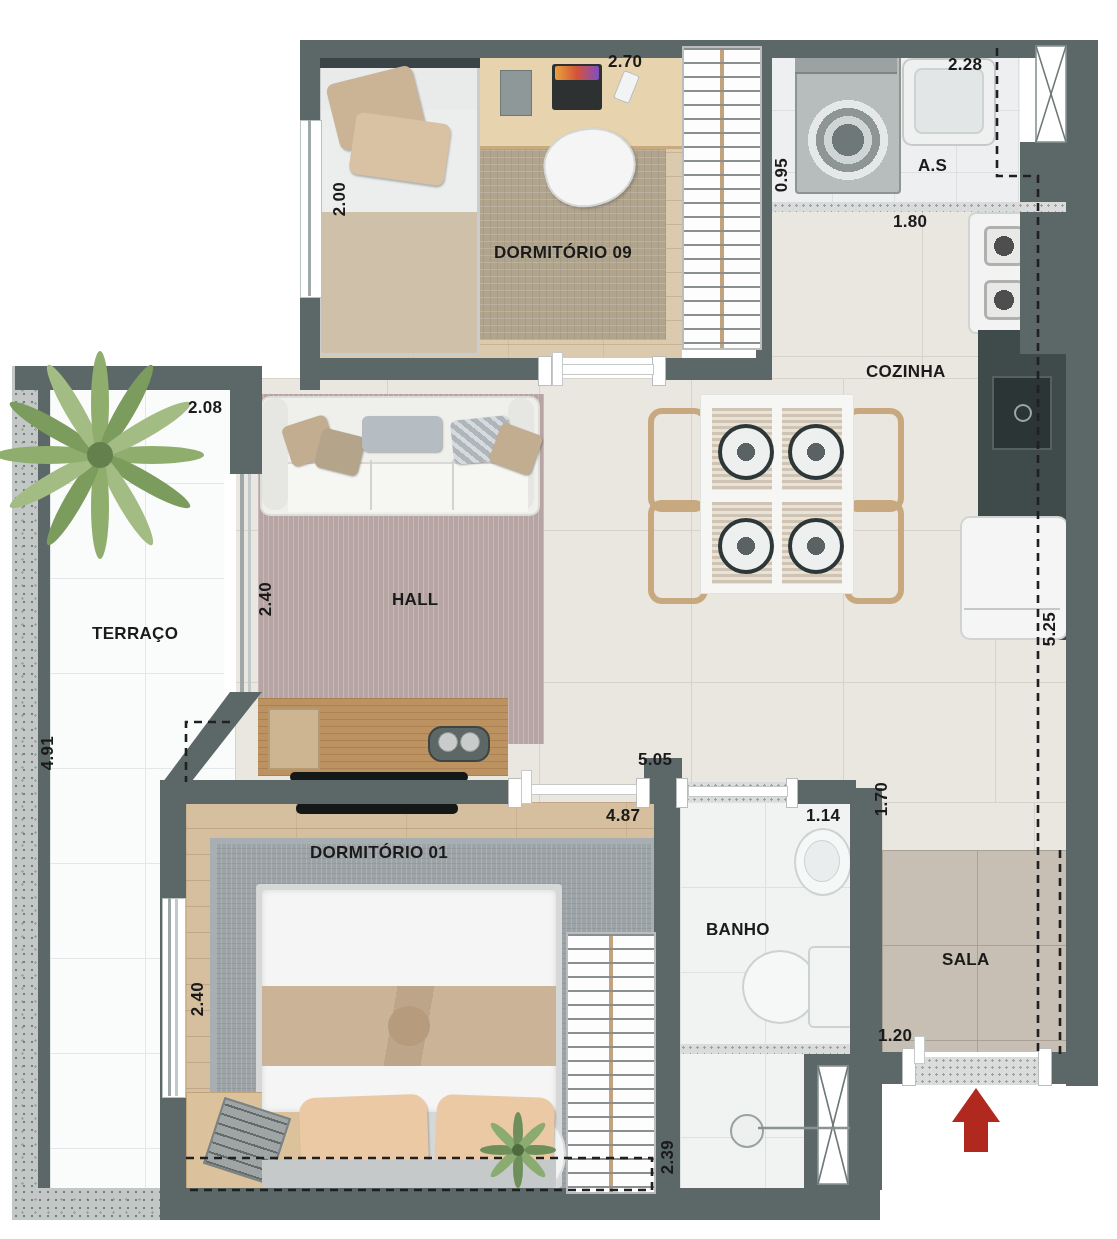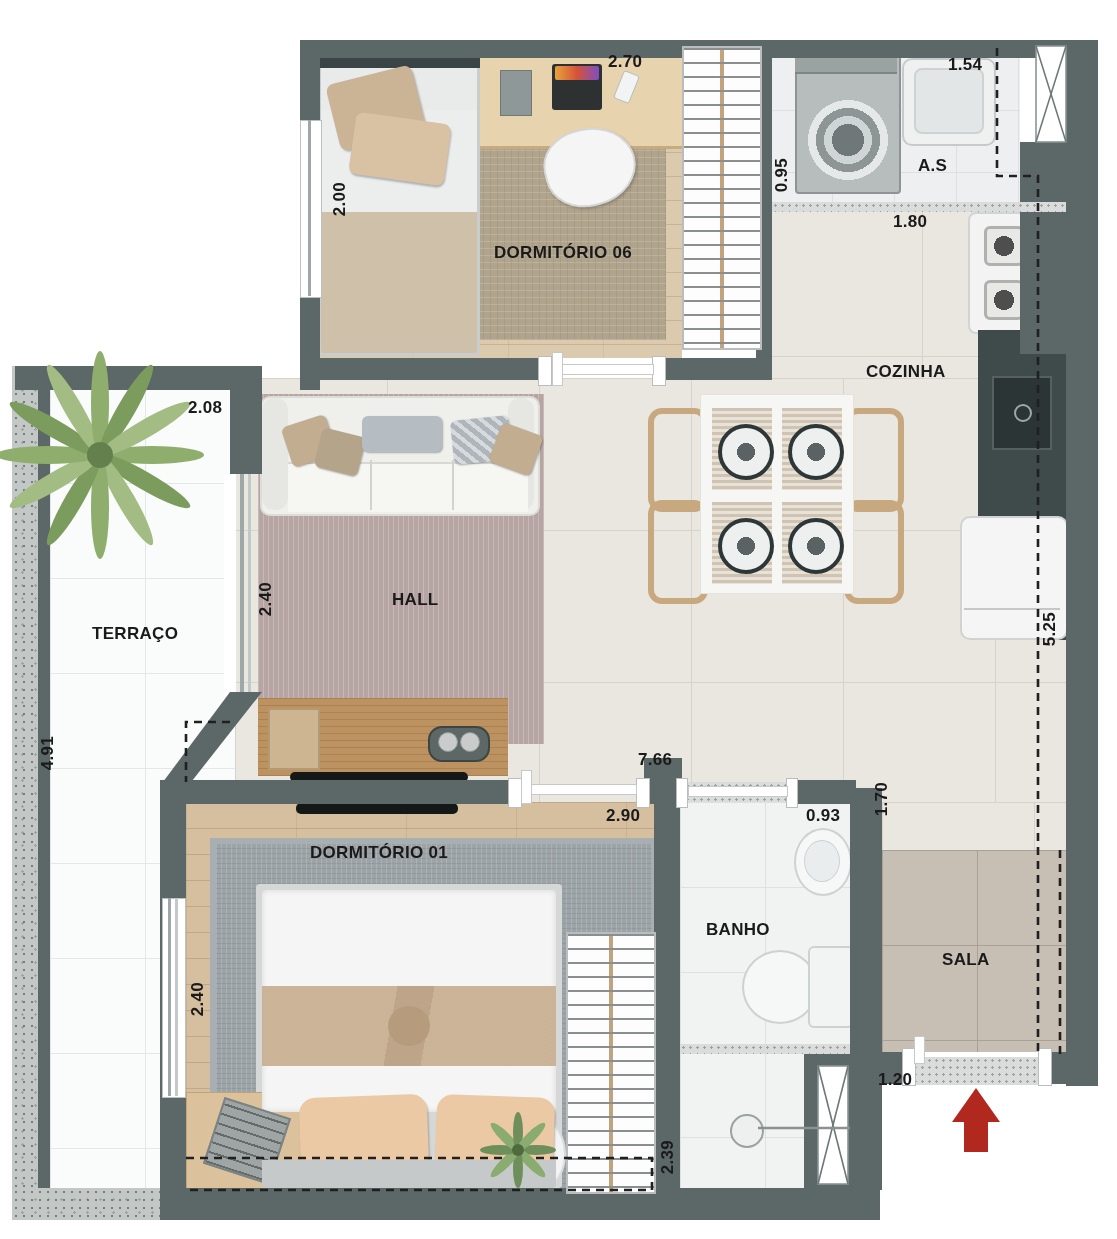--- a/index.html
+++ b/index.html
@@ -277,45 +277,45 @@
       <ellipse cx="18" cy="0" rx="20" ry="5" fill="#8aac70" transform="rotate(225)"></ellipse>
       <ellipse cx="18" cy="0" rx="20" ry="5" fill="#6f8f5a" transform="rotate(270)"></ellipse>
       <ellipse cx="18" cy="0" rx="20" ry="5" fill="#8aac70" transform="rotate(315)"></ellipse>
       <circle r="6" fill="#4f6b3e"></circle>
     </g>
   </svg>
 
   <div class="arrow-head" style="left:952px;top:1088px;border-bottom:34px solid #b1281e;"></div>
   <div class="arrow-shaft" style="left:964px;top:1120px;width:24px;height:32px;background:#b1281e;"></div>
 
-  <div class="lbl" style="left:494px;top:243px;">DORMITÓRIO 06</div>
+  <div class="lbl" style="left:494px;top:243px;">DORMITÓRIO 09</div>
   <div class="lbl" style="left:608px;top:52px;">2.70</div>
   <div class="lbl v" style="left:330px;top:182px;">2.00</div>
 
   <div class="lbl" style="left:918px;top:156px;">A.S</div>
-  <div class="lbl" style="left:948px;top:55px;">1.54</div>
+  <div class="lbl" style="left:948px;top:55px;">2.28</div>
   <div class="lbl v" style="left:772px;top:158px;">0.95</div>
 
   <div class="lbl" style="left:866px;top:362px;">COZINHA</div>
   <div class="lbl" style="left:893px;top:212px;">1.80</div>
   <div class="lbl v" style="left:1040px;top:612px;">5.25</div>
 
   <div class="lbl" style="left:92px;top:624px;">TERRAÇO</div>
   <div class="lbl" style="left:188px;top:398px;">2.08</div>
   <div class="lbl v" style="left:38px;top:736px;">4.91</div>
 
   <div class="lbl" style="left:392px;top:590px;">HALL</div>
   <div class="lbl v" style="left:256px;top:582px;">2.40</div>
-  <div class="lbl" style="left:638px;top:750px;">7.66</div>
+  <div class="lbl" style="left:638px;top:750px;">5.05</div>
 
   <div class="lbl" style="left:310px;top:843px;">DORMITÓRIO 01</div>
-  <div class="lbl" style="left:606px;top:806px;">2.90</div>
+  <div class="lbl" style="left:606px;top:806px;">4.87</div>
   <div class="lbl v" style="left:188px;top:982px;">2.40</div>
 
   <div class="lbl" style="left:706px;top:920px;text-align:right;">BANHO</div>
-  <div class="lbl" style="left:806px;top:806px;">0.93</div>
+  <div class="lbl" style="left:806px;top:806px;">1.14</div>
   <div class="lbl v" style="left:658px;top:1140px;">2.39</div>
 
   <div class="lbl" style="left:942px;top:950px;">SALA</div>
   <div class="lbl v" style="left:872px;top:782px;">1.70</div>
-  <div class="lbl" style="left:878px;top:1026px;margin-top:44px;">1.20</div>
+  <div class="lbl" style="left:878px;top:1026px;">1.20</div>
 
 </div>
 
 </body></html>

